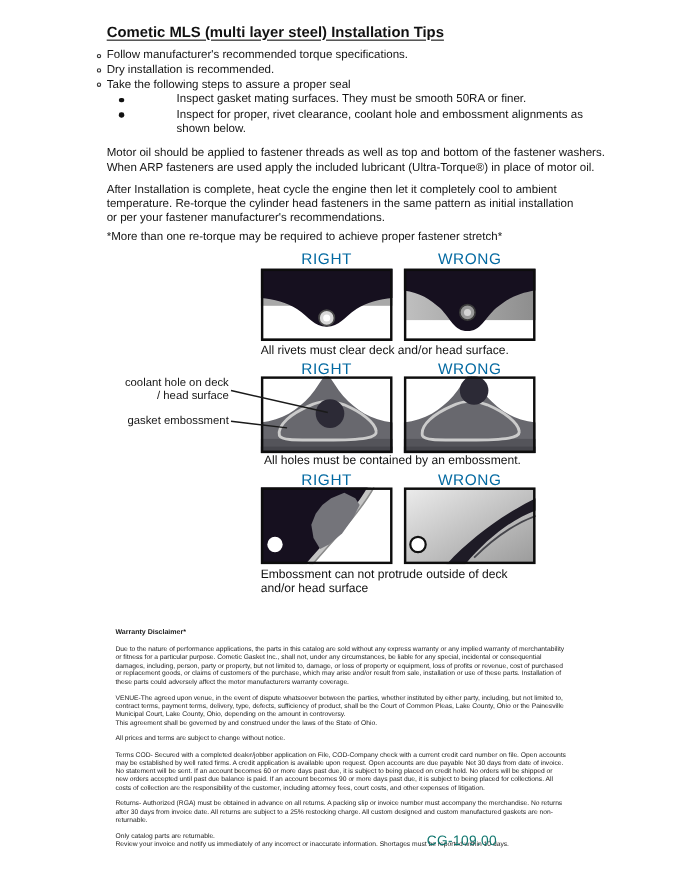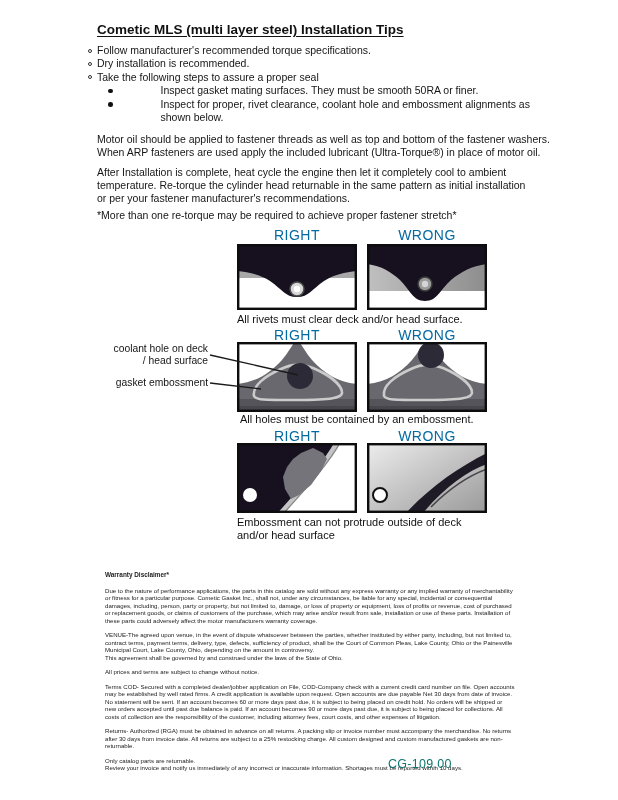--- a/index.html
+++ b/index.html
@@ -99,21 +99,21 @@
     </div>
     <div class="tip-line sub">
       <span class="marker-filled"></span>
       <span>Inspect for proper, rivet clearance, coolant hole and embossment alignments as shown below.</span>
     </div>
   </div>
 
   <div class="body-para p1">Motor oil should be applied to fastener threads as well as top and bottom of the fastener washers.
 When ARP fasteners are used apply the included lubricant (Ultra-Torque®) in place of motor oil.</div>
   <div class="body-para p2">After Installation is complete, heat cycle the engine then let it completely cool to ambient
-temperature. Re-torque the cylinder head returnable in the same pattern as initial installation
+temperature. Re-torque the cylinder head fasteners in the same pattern as initial installation
 or per your fastener manufacturer's recommendations.</div>
   <div class="body-para p3">*More than one re-torque may be required to achieve proper fastener stretch*</div>
 
   <div class="fig-label" style="left:237px; top:227px;">RIGHT</div>
   <div class="fig-label" style="left:367px; top:227px;">WRONG</div>
 
   <div class="fig-box" style="left:237px; top:244px;">
     <svg width="120" height="66" viewBox="0 0 120 66">
       <rect x="0" y="0" width="120" height="66" fill="#ffffff"></rect>
       <rect x="0" y="27" width="120" height="7" fill="#a8a8a8"></rect>

